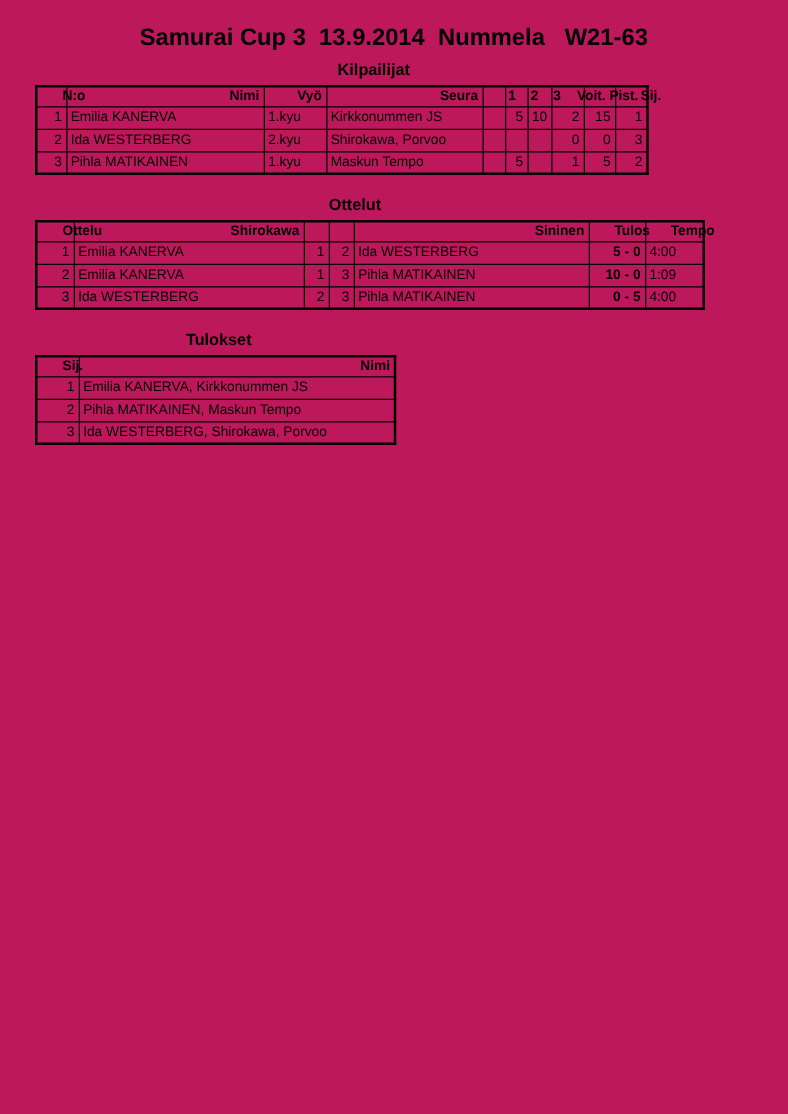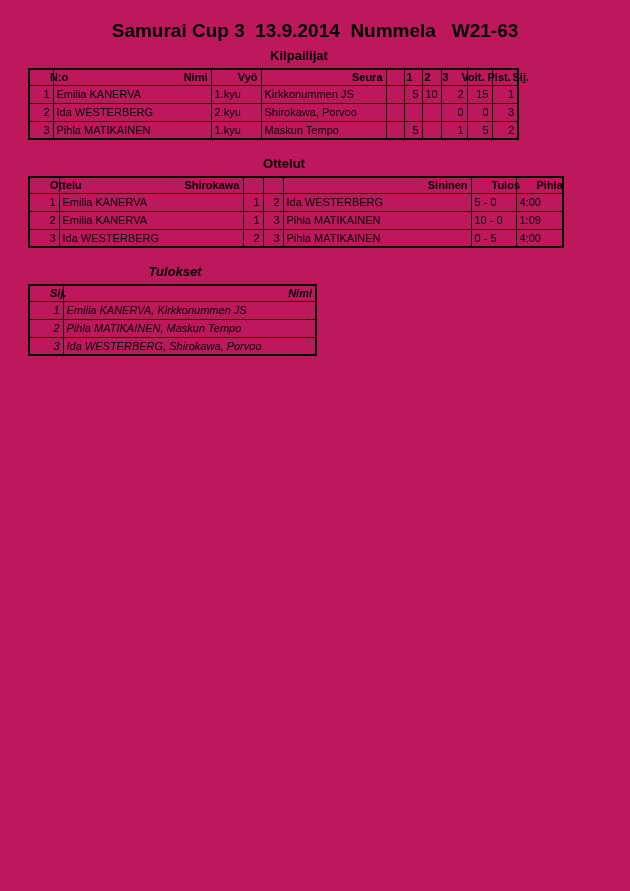--- a/index.html
+++ b/index.html
@@ -28,42 +28,42 @@
   .section { margin: 0; }
   .section-title {
     font-size: 13px;
     font-weight: bold;
     text-align: center;
     margin: 16px 0 5px 0;
   }
   .section-title.first { margin-top: 6px; }
   .sec-w1 { width: 542px; }
   .sec-w2 { width: 512px; }
-  .sec-w3 { width: 294px; font-style: italic; }
+  .sec-w3 { width: 294px; }
   table {
     border-collapse: collapse;
     border: 2px solid #000000;
     table-layout: fixed;
   }
   .t1 { width: 489px; }
   .t2 { width: 534px; }
   .t3 { width: 287px; }
   th, td {
     border: 1px solid #000000;
     font-size: 11px;
     padding: 0 3px;
     vertical-align: middle;
     white-space: nowrap;
     overflow: visible;
   }
   th { font-weight: bold; height: 16px; padding-left: 20px; }
   td { font-weight: normal; height: 18px; }
   .al { text-align: left; }
   .ac { text-align: right; }
-  .ar { text-align: left; }
+  .ar { text-align: right; font-weight: bold; }
 </style>
 </head>
 <body>
 
 <div class="page">
 
   <div class="doc-title">Samurai Cup 3  13.9.2014  Nummela   W21-63</div>
 
 
   <div class="section sec-w1">
@@ -149,21 +149,21 @@
           <col style="width:47px">
       </colgroup>
       <thead>
         <tr>
           <th class="al">Ottelu</th>
           <th class="ac">Shirokawa</th>
           <th class="ac"></th>
           <th class="ac"></th>
           <th class="ac">Sininen</th>
           <th class="ac">Tulos</th>
-          <th class="ac">Pihla</th>
+          <th class="ac">Tempo</th>
         </tr>
       </thead>
       <tbody>
         <tr>
           <td class="ac">1</td>
           <td class="al">Emilia KANERVA</td>
           <td class="ac">1</td>
           <td class="ac">2</td>
           <td class="al">Ida WESTERBERG</td>
           <td class="ar">5 - 0</td>

